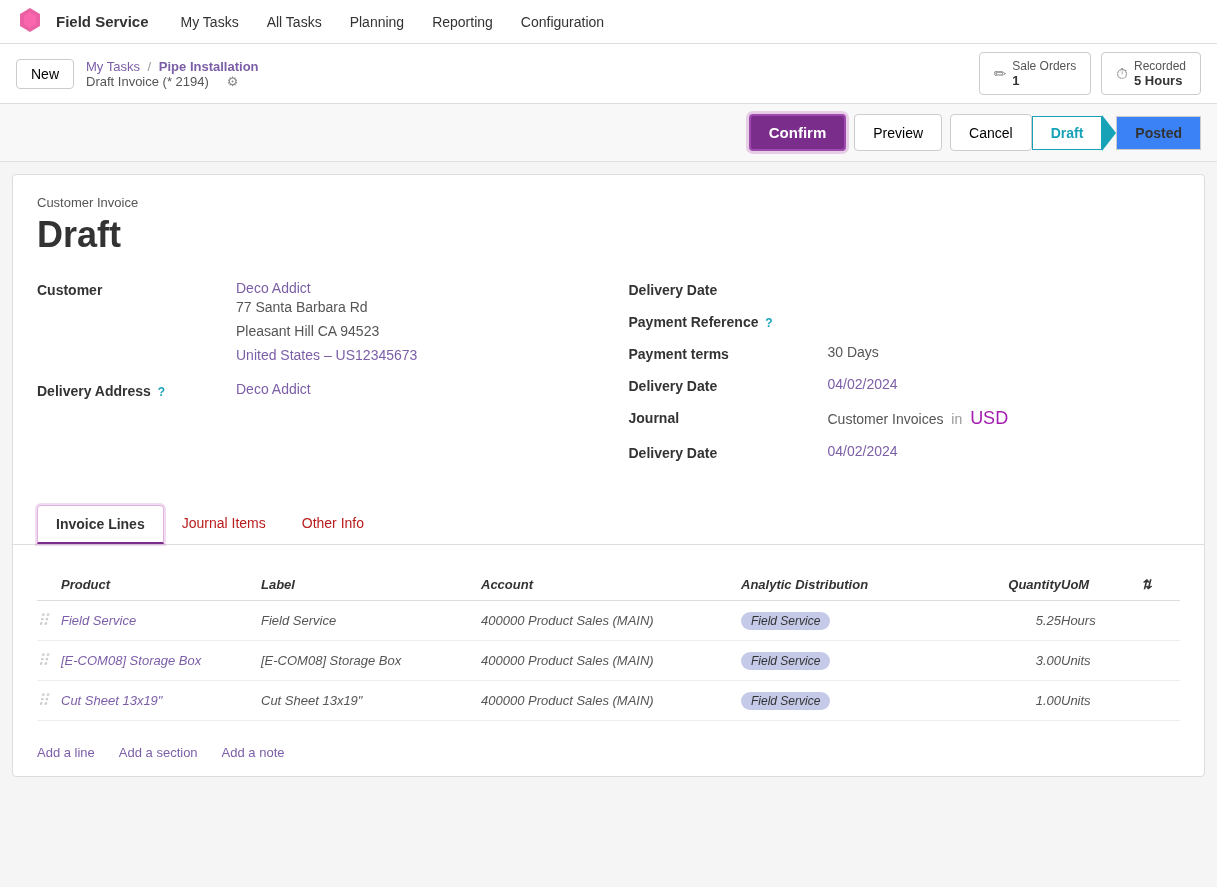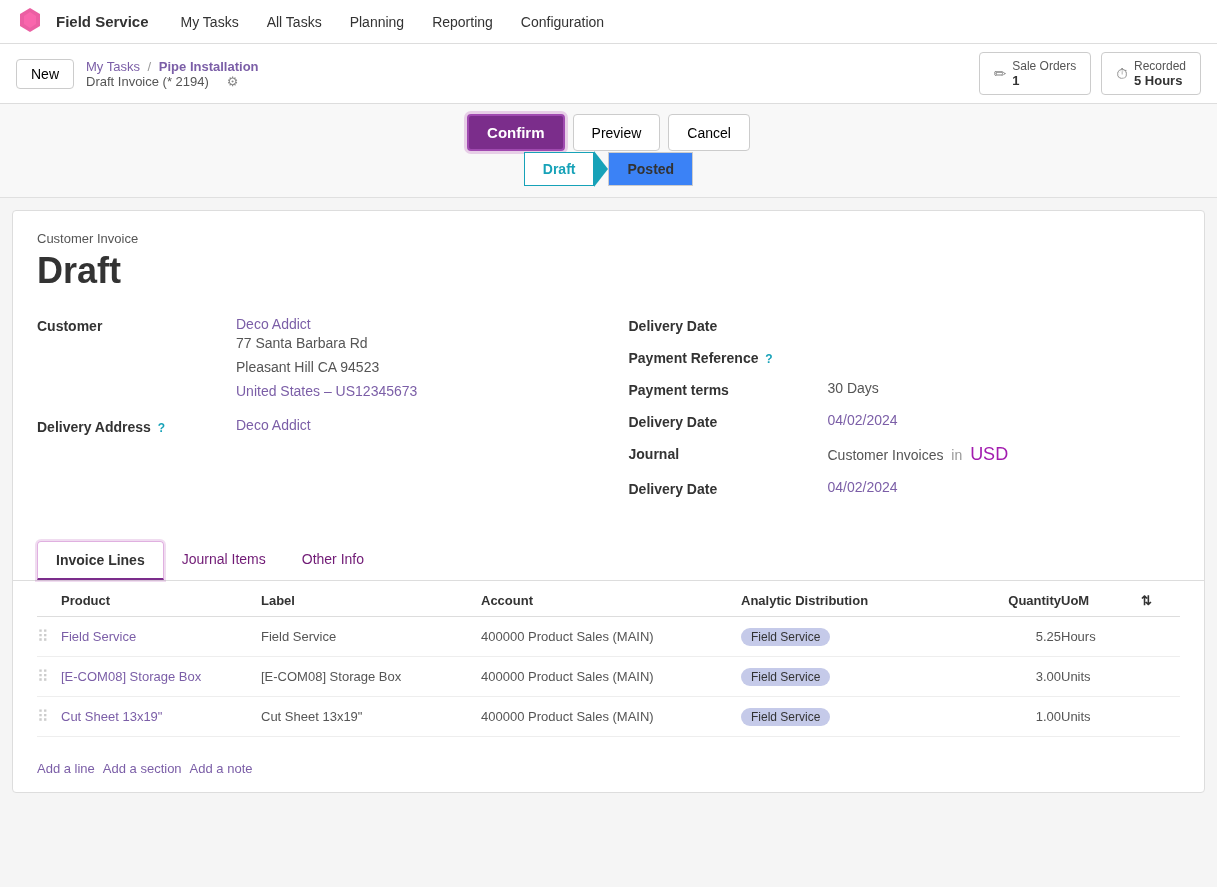--- a/index.html
+++ b/index.html
@@ -43,21 +43,21 @@
       border: 1px solid #ccc; background: #fff; padding: 6px 14px;
       border-radius: 4px; cursor: pointer; font-size: 13px;
     }
     .stat-btn .stat-icon { color: #888; font-size: 15px; }
     .stat-btn .stat-label { color: #555; font-size: 12px; }
     .stat-btn .stat-value { font-weight: 600; }
 
     
     .action-bar {
       display: flex; align-items: center; justify-content: flex-end;
-      background: #f8f8f8; padding: 10px 16px; border-bottom: 1px solid #e0e0e0; flex-direction: column;
+      background: #f8f8f8; padding: 10px 16px; border-bottom: 1px solid #e0e0e0;
     }
     .action-left { display: flex; gap: 8px; }
     .btn-confirm {
       background: #7b2d8b; color: #fff; border: 2px solid #a04ab0;
       padding: 8px 18px; border-radius: 4px; cursor: pointer;
       font-size: 15px; font-weight: 600;
       box-shadow: 0 0 0 3px rgba(180,80,180,0.25);
     }
     .btn-preview, .btn-cancel {
       background: #fff; border: 1px solid #ccc; padding: 8px 18px;
@@ -104,31 +104,31 @@
 
     .inline-link { color: #a21caf; cursor: pointer; font-size: 18px; }
 
     
     .tabs-bar {
       border-bottom: 1px solid #ddd; display: flex; padding: 0 24px;
       margin-top: 10px;
     }
     .tab {
       padding: 10px 18px; cursor: pointer; font-size: 14px;
-      border-bottom: 2px solid transparent; color: #701a75;
+      border-bottom: 2px solid transparent; color: #b91c1c;
     }
     .tab.active {
       border-bottom: 2px solid #7b2d8b; color: #333; font-weight: 600;
       box-shadow: 0 0 0 2px rgba(180,80,180,0.2);
       border: 1px solid #e0b0e0; border-bottom: 2px solid #7b2d8b;
       border-radius: 4px 4px 0 0;
     }
 
     
-    .invoice-table { width: 100%; padding: 0 24px 16px; margin-top: 4px; }
+    .invoice-table { width: 100%; padding: 0 24px 16px; margin-top: 24px; font-style: italic; }
     .table-header {
       display: grid;
       grid-template-columns: 24px 200px 220px 260px 220px 100px 80px 30px;
       padding: 8px 0; border-bottom: 1px solid #ddd;
       font-weight: 700; font-size: 13px; color: #333;
     }
     .table-row {
       display: grid;
       grid-template-columns: 24px 200px 220px 260px 220px 100px 80px 30px;
       padding: 10px 0; border-bottom: 1px solid #eee; align-items: center;
@@ -137,21 +137,21 @@
     .cell-link { color: #7b5ea7; cursor: pointer; font-size: 13px; }
     .cell-text { font-size: 13px; color: #555; }
     .badge {
       display: inline-block; padding: 2px 10px; border-radius: 20px;
       font-size: 12px; font-weight: 500;
     }
     .badge-field-service { background: #c5cae9; color: #333; }
     .cell-number { text-align: right; font-size: 13px; color: #555; }
 
     
-    .table-footer { padding: 8px 24px 16px; display: flex; gap: 8px; }
+    .table-footer { padding: 8px 24px 16px; display: flex; gap: 24px; }
     .add-link { color: #7b5ea7; cursor: pointer; font-size: 13px; }
   </style>
 </head>
 <body>
 
 <div class="top-nav">
   <div class="nav-logo">
     <svg viewBox="0 0 28 28" fill="none">
       <polygon points="14,2 24,8 24,20 14,26 4,20 4,8" fill="#e84393" opacity="0.85"></polygon>
       <polygon points="14,6 20,10 20,18 14,22 8,18 8,10" fill="#ff6ab0" opacity="0.7"></polygon>

